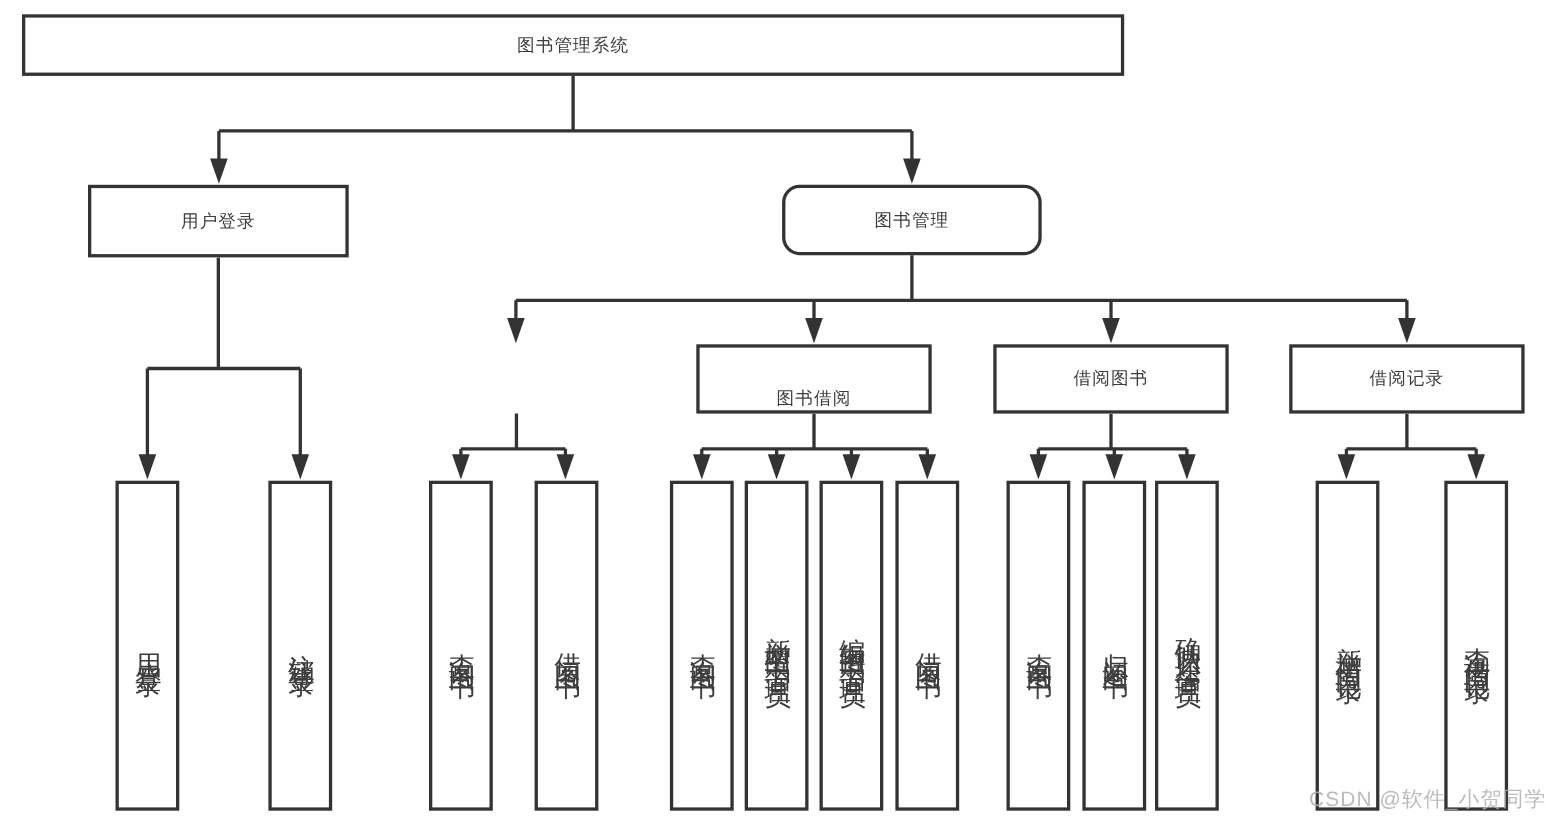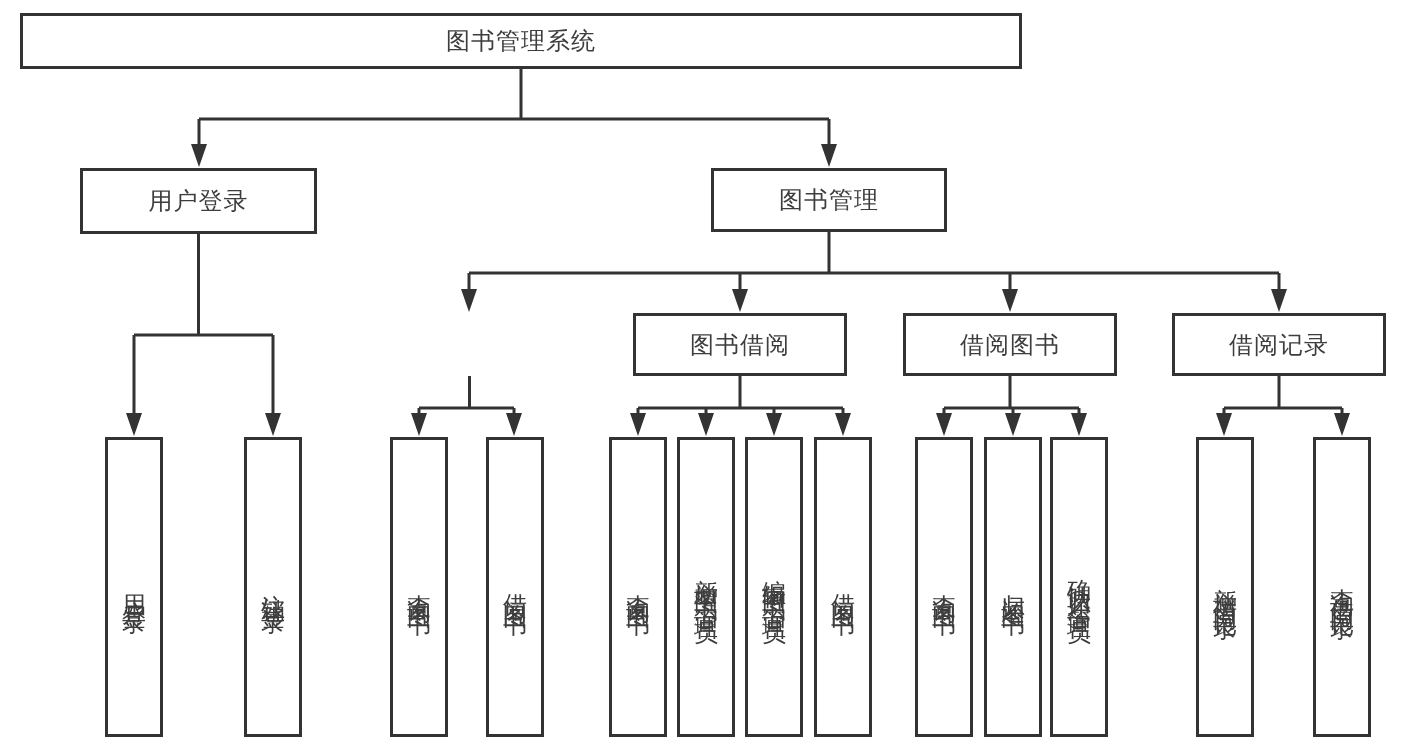--- a/index.html
+++ b/index.html
@@ -9,21 +9,21 @@
   #canvas{
     position:relative;width:1405px;height:747px;background:var(--bg);
     font-family:"Liberation Sans","DejaVu Sans",sans-serif;overflow:hidden;
   }
   #connectors{position:absolute;left:0;top:0;width:1405px;height:747px;}
   #connectors path{stroke:var(--line);stroke-width:3;fill:none;}
   #connectors polygon{fill:var(--line);}
   .node{
     position:absolute;box-sizing:border-box;border:3px solid var(--line);
     background:#fff;display:flex;align-items:center;justify-content:center;
-    color:var(--text);font-size:24px;letter-spacing:1px;
+    color:var(--text);font-size:16px;letter-spacing:1px;
   }
   .leaf{
     position:absolute;box-sizing:border-box;border:3px solid var(--line);
     background:#fff;display:flex;align-items:center;justify-content:center;
     width:58px;top:437px;height:300px;
   }
   .leaf span{
     writing-mode:vertical-rl;text-orientation:mixed;
     font-size:24px;letter-spacing:6px;color:var(--text);line-height:1;
   }
@@ -60,25 +60,25 @@
       <polygon points="1334,413 1350,413 1342,436"></polygon>
     </svg>
 
   <div class="node" style="left:20px;top:13px;width:1002px;height:56px;">
     <span>图书管理系统</span>
   </div>
 
   <div class="node" style="left:80px;top:168px;width:237px;height:66px;">
     <span>用户登录</span>
   </div>
-  <div class="node" style="left:711px;top:168px;width:236px;height:64px;">
+  <div class="node" style="left:711px;top:168px;width:236px;height:64px;border-radius:16px;">
     <span>图书管理</span>
   </div>
 
-  <div class="node" style="left:633px;top:313px;width:214px;height:63px;">
+  <div class="node" style="left:633px;top:313px;width:214px;height:63px;align-items:flex-end;">
     <span>图书借阅</span>
   </div>
   <div class="node" style="left:903px;top:313px;width:214px;height:63px;">
     <span>借阅图书</span>
   </div>
   <div class="node" style="left:1172px;top:313px;width:214px;height:63px;">
     <span>借阅记录</span>
   </div>
 
   <div class="leaf" style="left:105px;">
@@ -114,13 +114,14 @@
   <div class="leaf" style="left:1050px;">
     <span>确认归还（管理员）</span>
   </div>
   <div class="leaf" style="left:1196px;">
     <span>新增借阅记录</span>
   </div>
   <div class="leaf" style="left:1313px;">
     <span>查询借阅记录</span>
   </div>
 
+  <div class="watermark">CSDN @软件_小贺同学</div>
 </div>
 
 </body></html>

